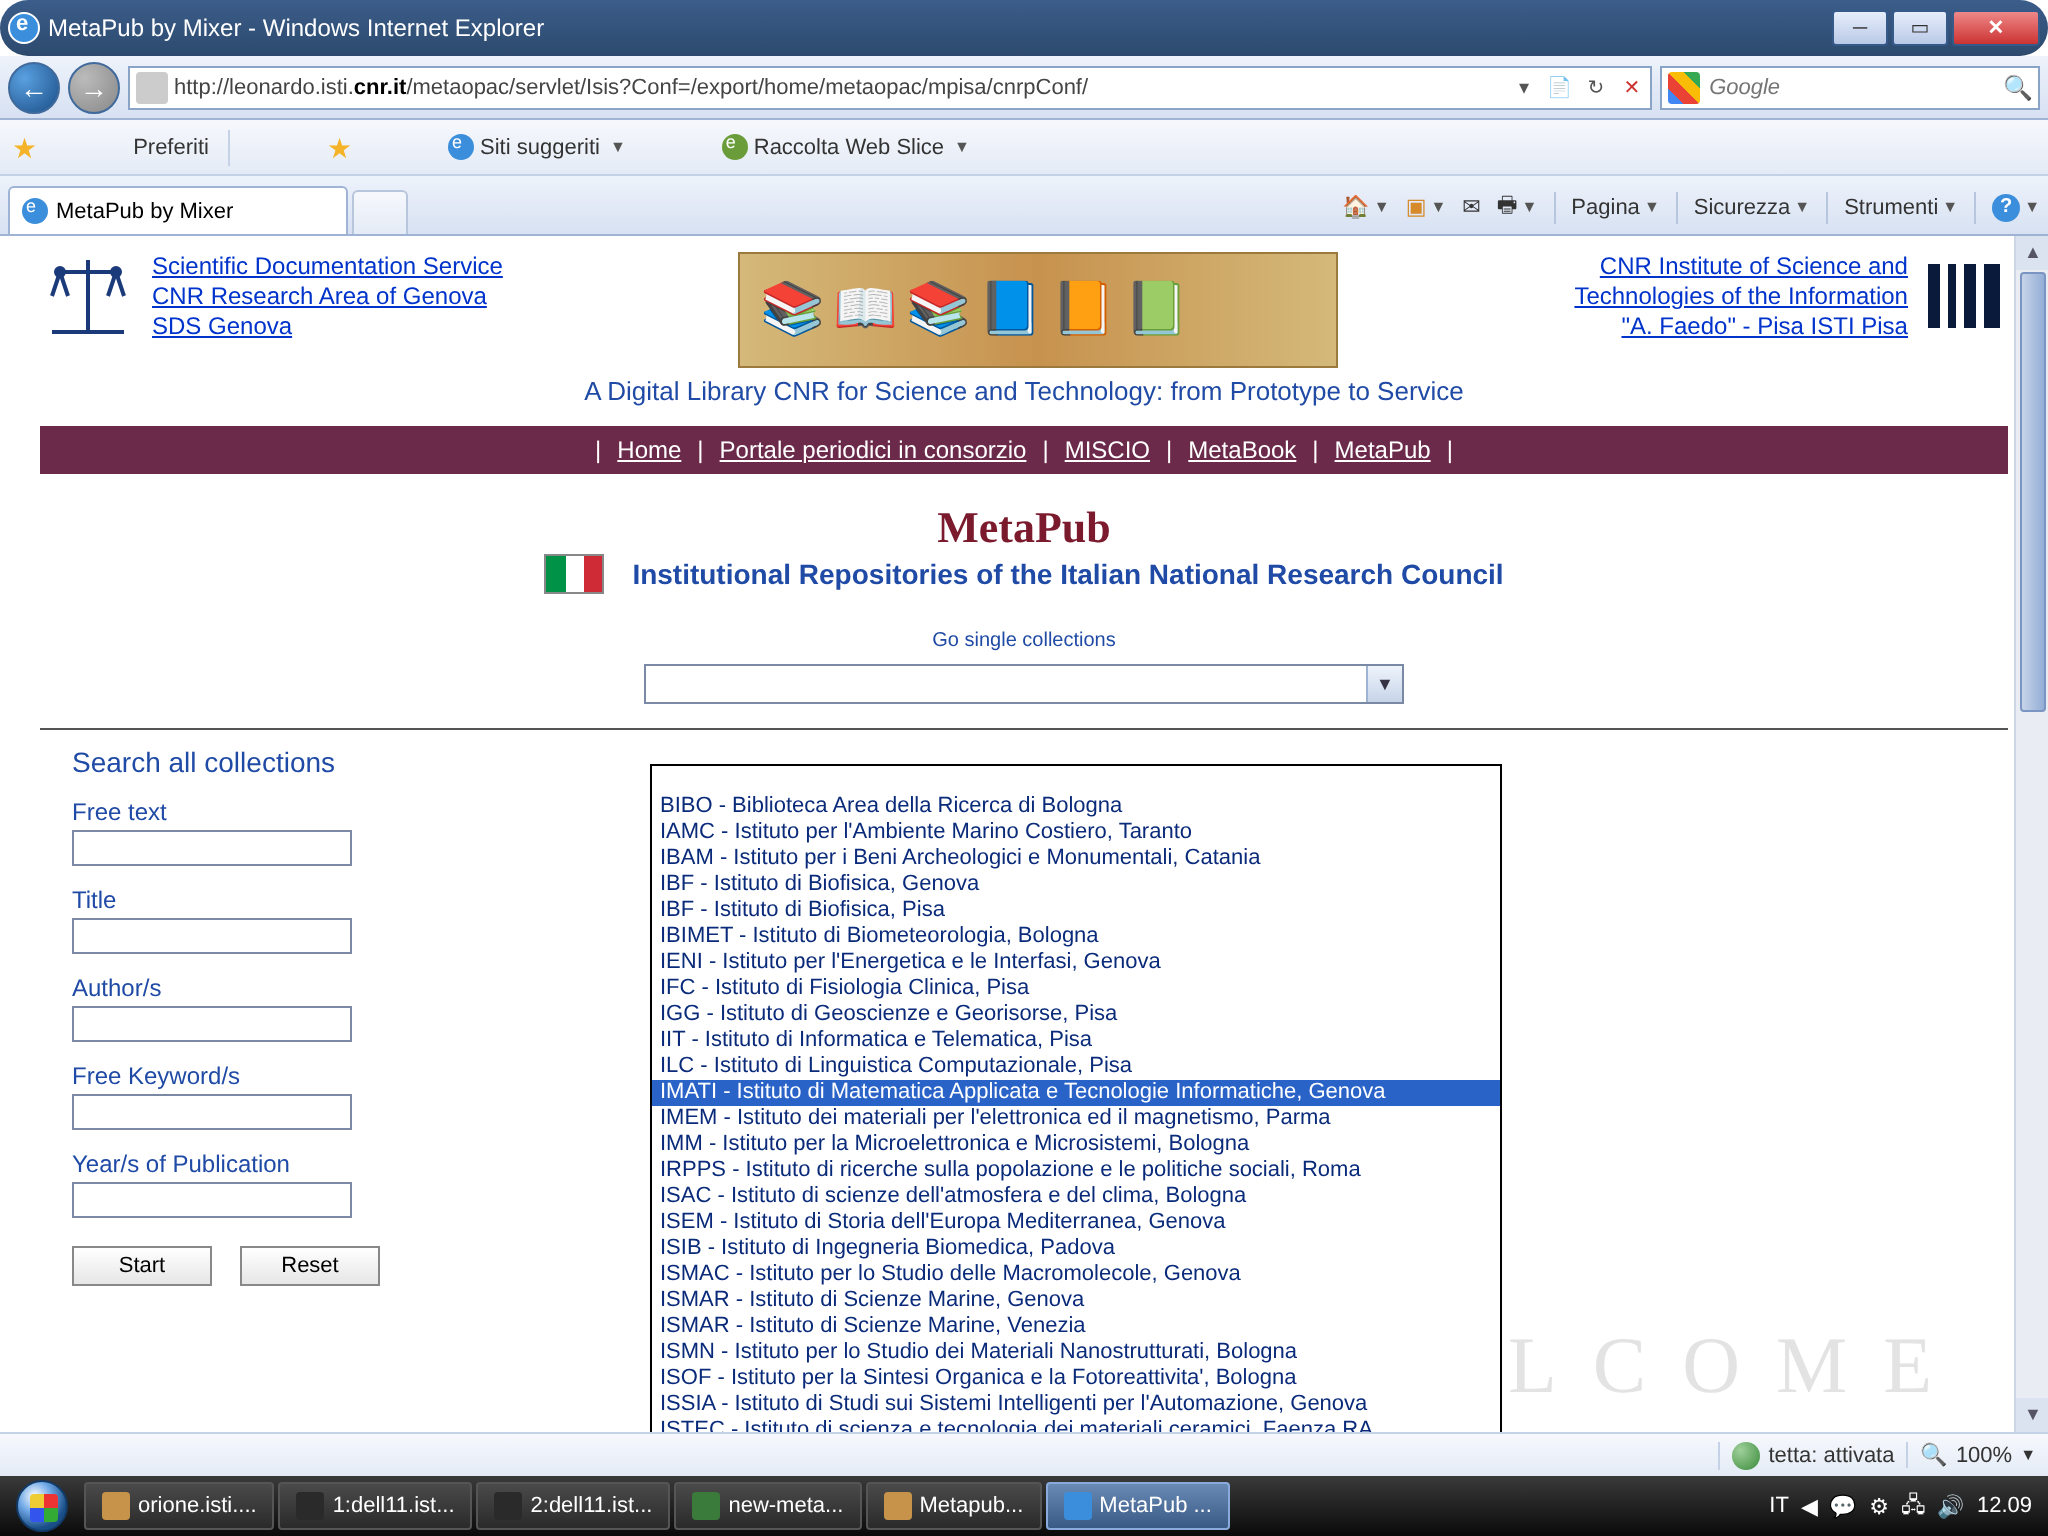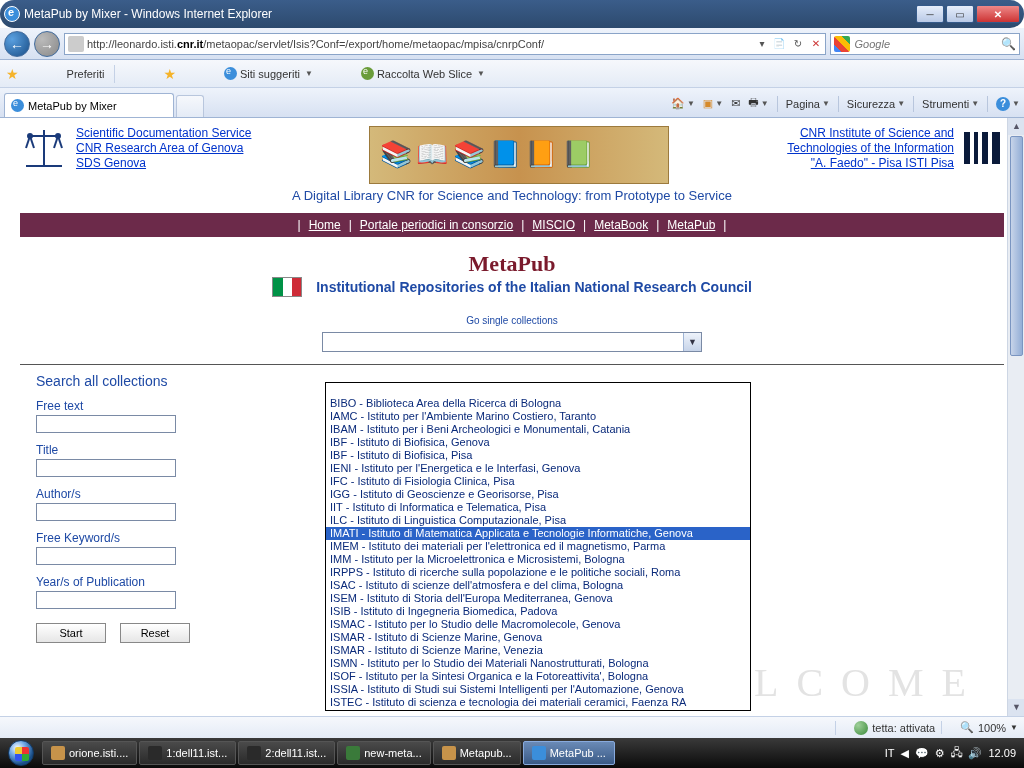--- a/index.html
+++ b/index.html
@@ -100,21 +100,21 @@
   .field-lbl { color:#1f4aa5; font-size:12px; margin-top:10px; display:block; }
   .field-inp { width:140px; height:18px; border:1px solid #7a8aa5; margin-top:2px; font-size:11px; padding:0 2px; }
   .btn-row { margin-top:14px; display:flex; gap:14px; }
   .btn { width:70px; height:20px; background:linear-gradient(to bottom,#fff,#e6e6e6); border:1px solid #888; font-size:11px; display:flex; align-items:center; justify-content:center; cursor:default; }
 
   .watermark { position:absolute; right:40px; bottom:10px; font-size:40px; letter-spacing:18px; color:#e3e3e3; font-family:Georgia,serif; z-index:1; }
 
   
   .statusbar { height:22px; background:linear-gradient(to bottom,#f6f8fc,#e4ebf6); border-top:1px solid #c4d1e6; display:flex; align-items:center; justify-content:space-between; padding:0 6px; font-size:11px; color:#333; }
   .statusbar .grp { display:flex; align-items:center; gap:6px; }
-  .statusbar .seg { border-left:1px solid #c4d1e6; padding-left:18px; display:flex; align-items:center; gap:4px; }
+  .statusbar .seg { border-left:1px solid #c4d1e6; padding-left:6px; display:flex; align-items:center; gap:4px; }
   .statusbar .world { width:14px;height:14px;border-radius:50%;background:radial-gradient(circle at 30% 30%,#9fd09a,#3a8a3a); }
 
   
   .taskbar { height:30px; background:linear-gradient(to top,#0a0a0a,#3a3a3a); display:flex; align-items:center; padding:0 2px; gap:2px; }
   .startbtn { width:38px; height:30px; display:flex; align-items:center; justify-content:center; }
   .startbtn .orb { width:26px; height:26px; border-radius:50%; background:radial-gradient(circle at 35% 30%,#fff,#6fa8e6 35%,#1a4e87 70%); border:1px solid #123a66; position:relative; }
   .startbtn .orb::after{content:"";position:absolute;left:6px;top:6px;width:14px;height:14px;background:conic-gradient(#e33 0 25%,#3a3 25% 50%,#35e 50% 75%,#ec3 75% 100%);border-radius:2px;}
   .taskbtn { height:24px; padding:0 8px; background:linear-gradient(to bottom,#4a4a4a,#2a2a2a); border:1px solid #555; border-radius:2px; color:#fff; font-size:11px; display:flex; align-items:center; gap:4px; max-width:110px; overflow:hidden; white-space:nowrap; }
   .taskbtn.active { background:linear-gradient(to bottom,#6a8ab6,#3a5a86); border-color:#88aadd; }
   .taskbtn .ic{width:14px;height:14px;background:#3b8edb;border-radius:2px;}
@@ -321,20 +321,21 @@
     </div>
   </div>
 
   <div class="dropdown" id="dd">
       <div class="opt empty"></div>
       <div class="opt">BIBO - Biblioteca Area della Ricerca di Bologna</div>
       <div class="opt">IAMC - Istituto per l'Ambiente Marino Costiero, Taranto</div>
       <div class="opt">IBAM - Istituto per i Beni Archeologici e Monumentali, Catania</div>
       <div class="opt">IBF - Istituto di Biofisica, Genova</div>
       <div class="opt">IBF - Istituto di Biofisica, Pisa</div>
+      <div class="opt">IBIMET - Istituto di Biometeorologia, Bologna</div>
       <div class="opt">IENI - Istituto per l'Energetica e le Interfasi, Genova</div>
       <div class="opt">IFC - Istituto di Fisiologia Clinica, Pisa</div>
       <div class="opt">IGG - Istituto di Geoscienze e Georisorse, Pisa</div>
       <div class="opt">IIT - Istituto di Informatica e Telematica, Pisa</div>
       <div class="opt">ILC - Istituto di Linguistica Computazionale, Pisa</div>
       <div class="opt sel">IMATI - Istituto di Matematica Applicata e Tecnologie Informatiche, Genova</div>
       <div class="opt">IMEM - Istituto dei materiali per l'elettronica ed il magnetismo, Parma</div>
       <div class="opt">IMM - Istituto per la Microelettronica e Microsistemi, Bologna</div>
       <div class="opt">IRPPS - Istituto di ricerche sulla popolazione e le politiche sociali, Roma</div>
       <div class="opt">ISAC - Istituto di scienze dell'atmosfera e del clima, Bologna</div>

